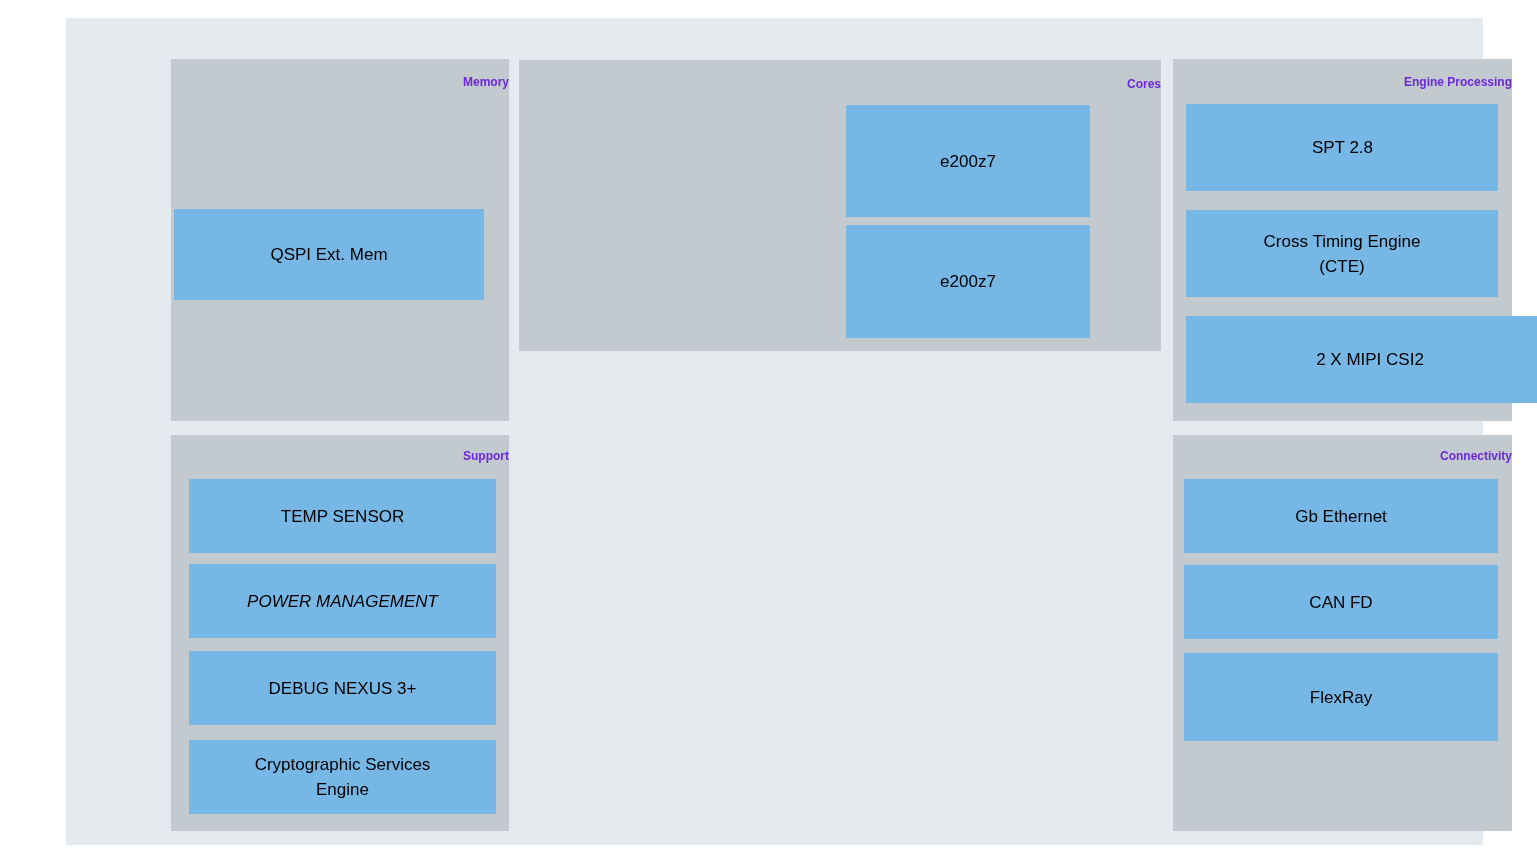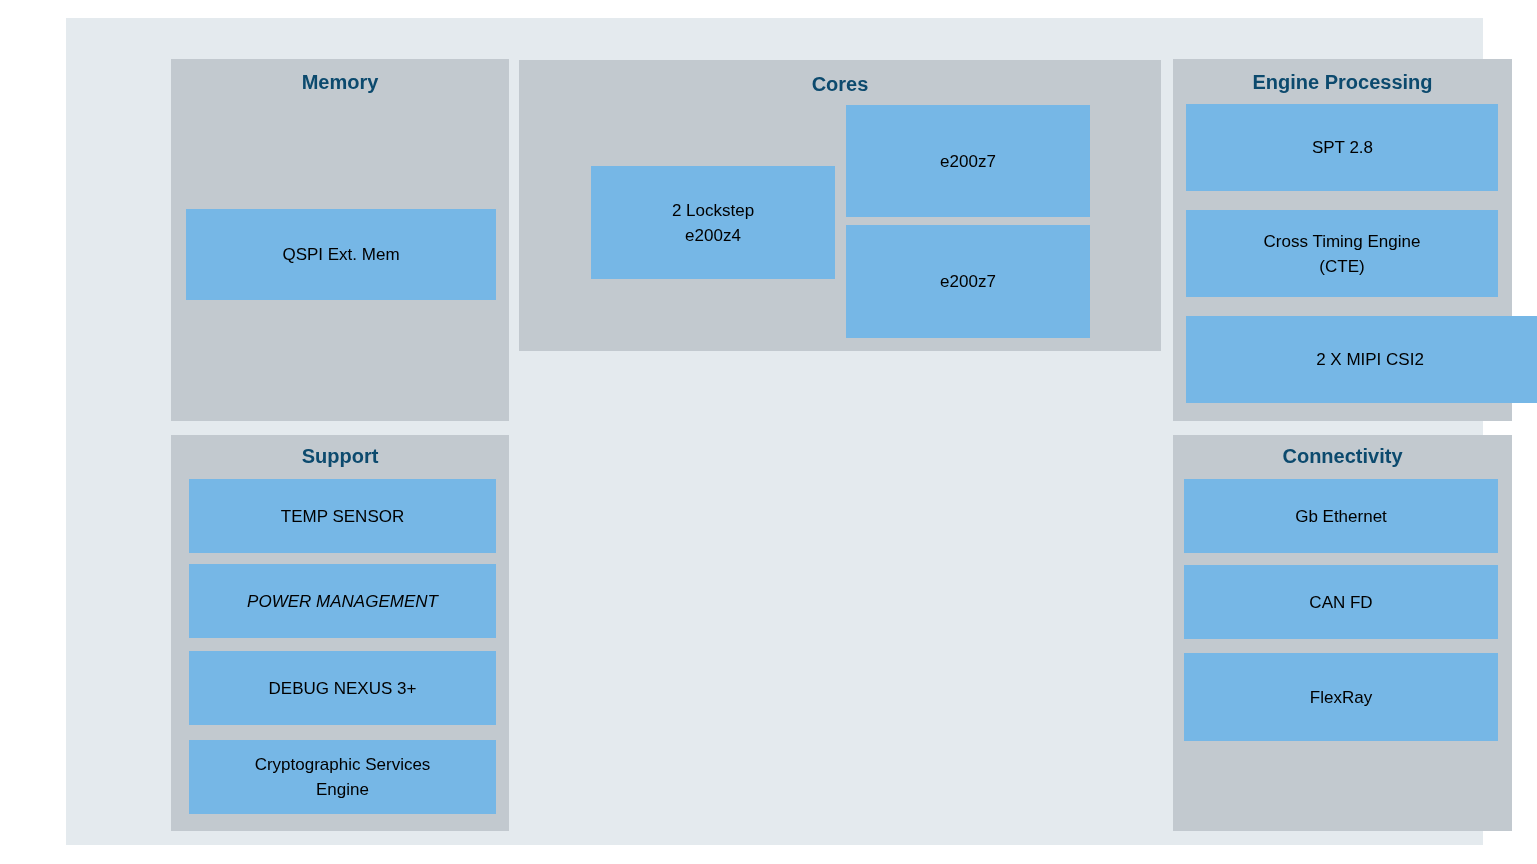--- a/index.html
+++ b/index.html
@@ -37,24 +37,24 @@
   
   .group {
     position: absolute;
     background: #c2c9cf;
   }
 
   .group-title {
     position: absolute;
     left: 0;
     right: 0;
-    text-align: center;
+    text-align: right;
     font-weight: bold;
-    font-size: 20px;
-    color: #0c4a6e;
+    font-size: 12px;
+    color: #6d28d9;
     line-height: 20px;
     letter-spacing: 0px;
   }
 
   
   .block {
     position: absolute;
     background: #76b7e6;
     display: flex;
     align-items: center;
@@ -65,21 +65,21 @@
     line-height: 25px;
     box-sizing: border-box;
     padding: 0 6px;
     white-space: pre-line;
   }
 
   
   #grp-memory   { left: 105px; top: 41px;  width: 338px; height: 362px; }
   #grp-memory .group-title { top: 13px; }
   #blk-sram     { left: 120px; top: 86px;  width: 310px; height: 88px; }
-  #blk-qspi     { left: 120px; top: 191px; width: 310px; height: 91px; }
+  #blk-qspi     { left: 108px; top: 191px; width: 310px; height: 91px; }
 
   
   #grp-cores    { left: 453px; top: 42px;  width: 642px; height: 291px; }
   #grp-cores .group-title { top: 14px; }
   #blk-lockstep { left: 525px; top: 148px; width: 244px; height: 113px; }
   #blk-z7-a     { left: 780px; top: 87px;  width: 244px; height: 112px; }
   #blk-z7-b     { left: 780px; top: 207px; width: 244px; height: 113px; }
 
   
   #grp-radar    { left: 1107px; top: 41px; width: 339px; height: 362px; }
@@ -114,22 +114,20 @@
   <div class="page-panel">
 
     <div class="group" id="grp-memory">
       <div class="group-title">Memory</div>
     </div>
     <div class="block" id="blk-qspi">QSPI Ext. Mem</div>
 
     <div class="group" id="grp-cores">
       <div class="group-title">Cores</div>
     </div>
-    <div class="block" id="blk-lockstep">2 Lockstep
-e200z4</div>
     <div class="block" id="blk-z7-a">e200z7</div>
     <div class="block text-low" id="blk-z7-b">e200z7</div>
 
     <div class="group" id="grp-radar">
       <div class="group-title">Engine Processing</div>
     </div>
     <div class="block" id="blk-spt">SPT 2.8</div>
     <div class="block" id="blk-cte">Cross Timing Engine
 (CTE)</div>
     <div class="block" id="blk-mipi">2 X MIPI CSI2</div>

